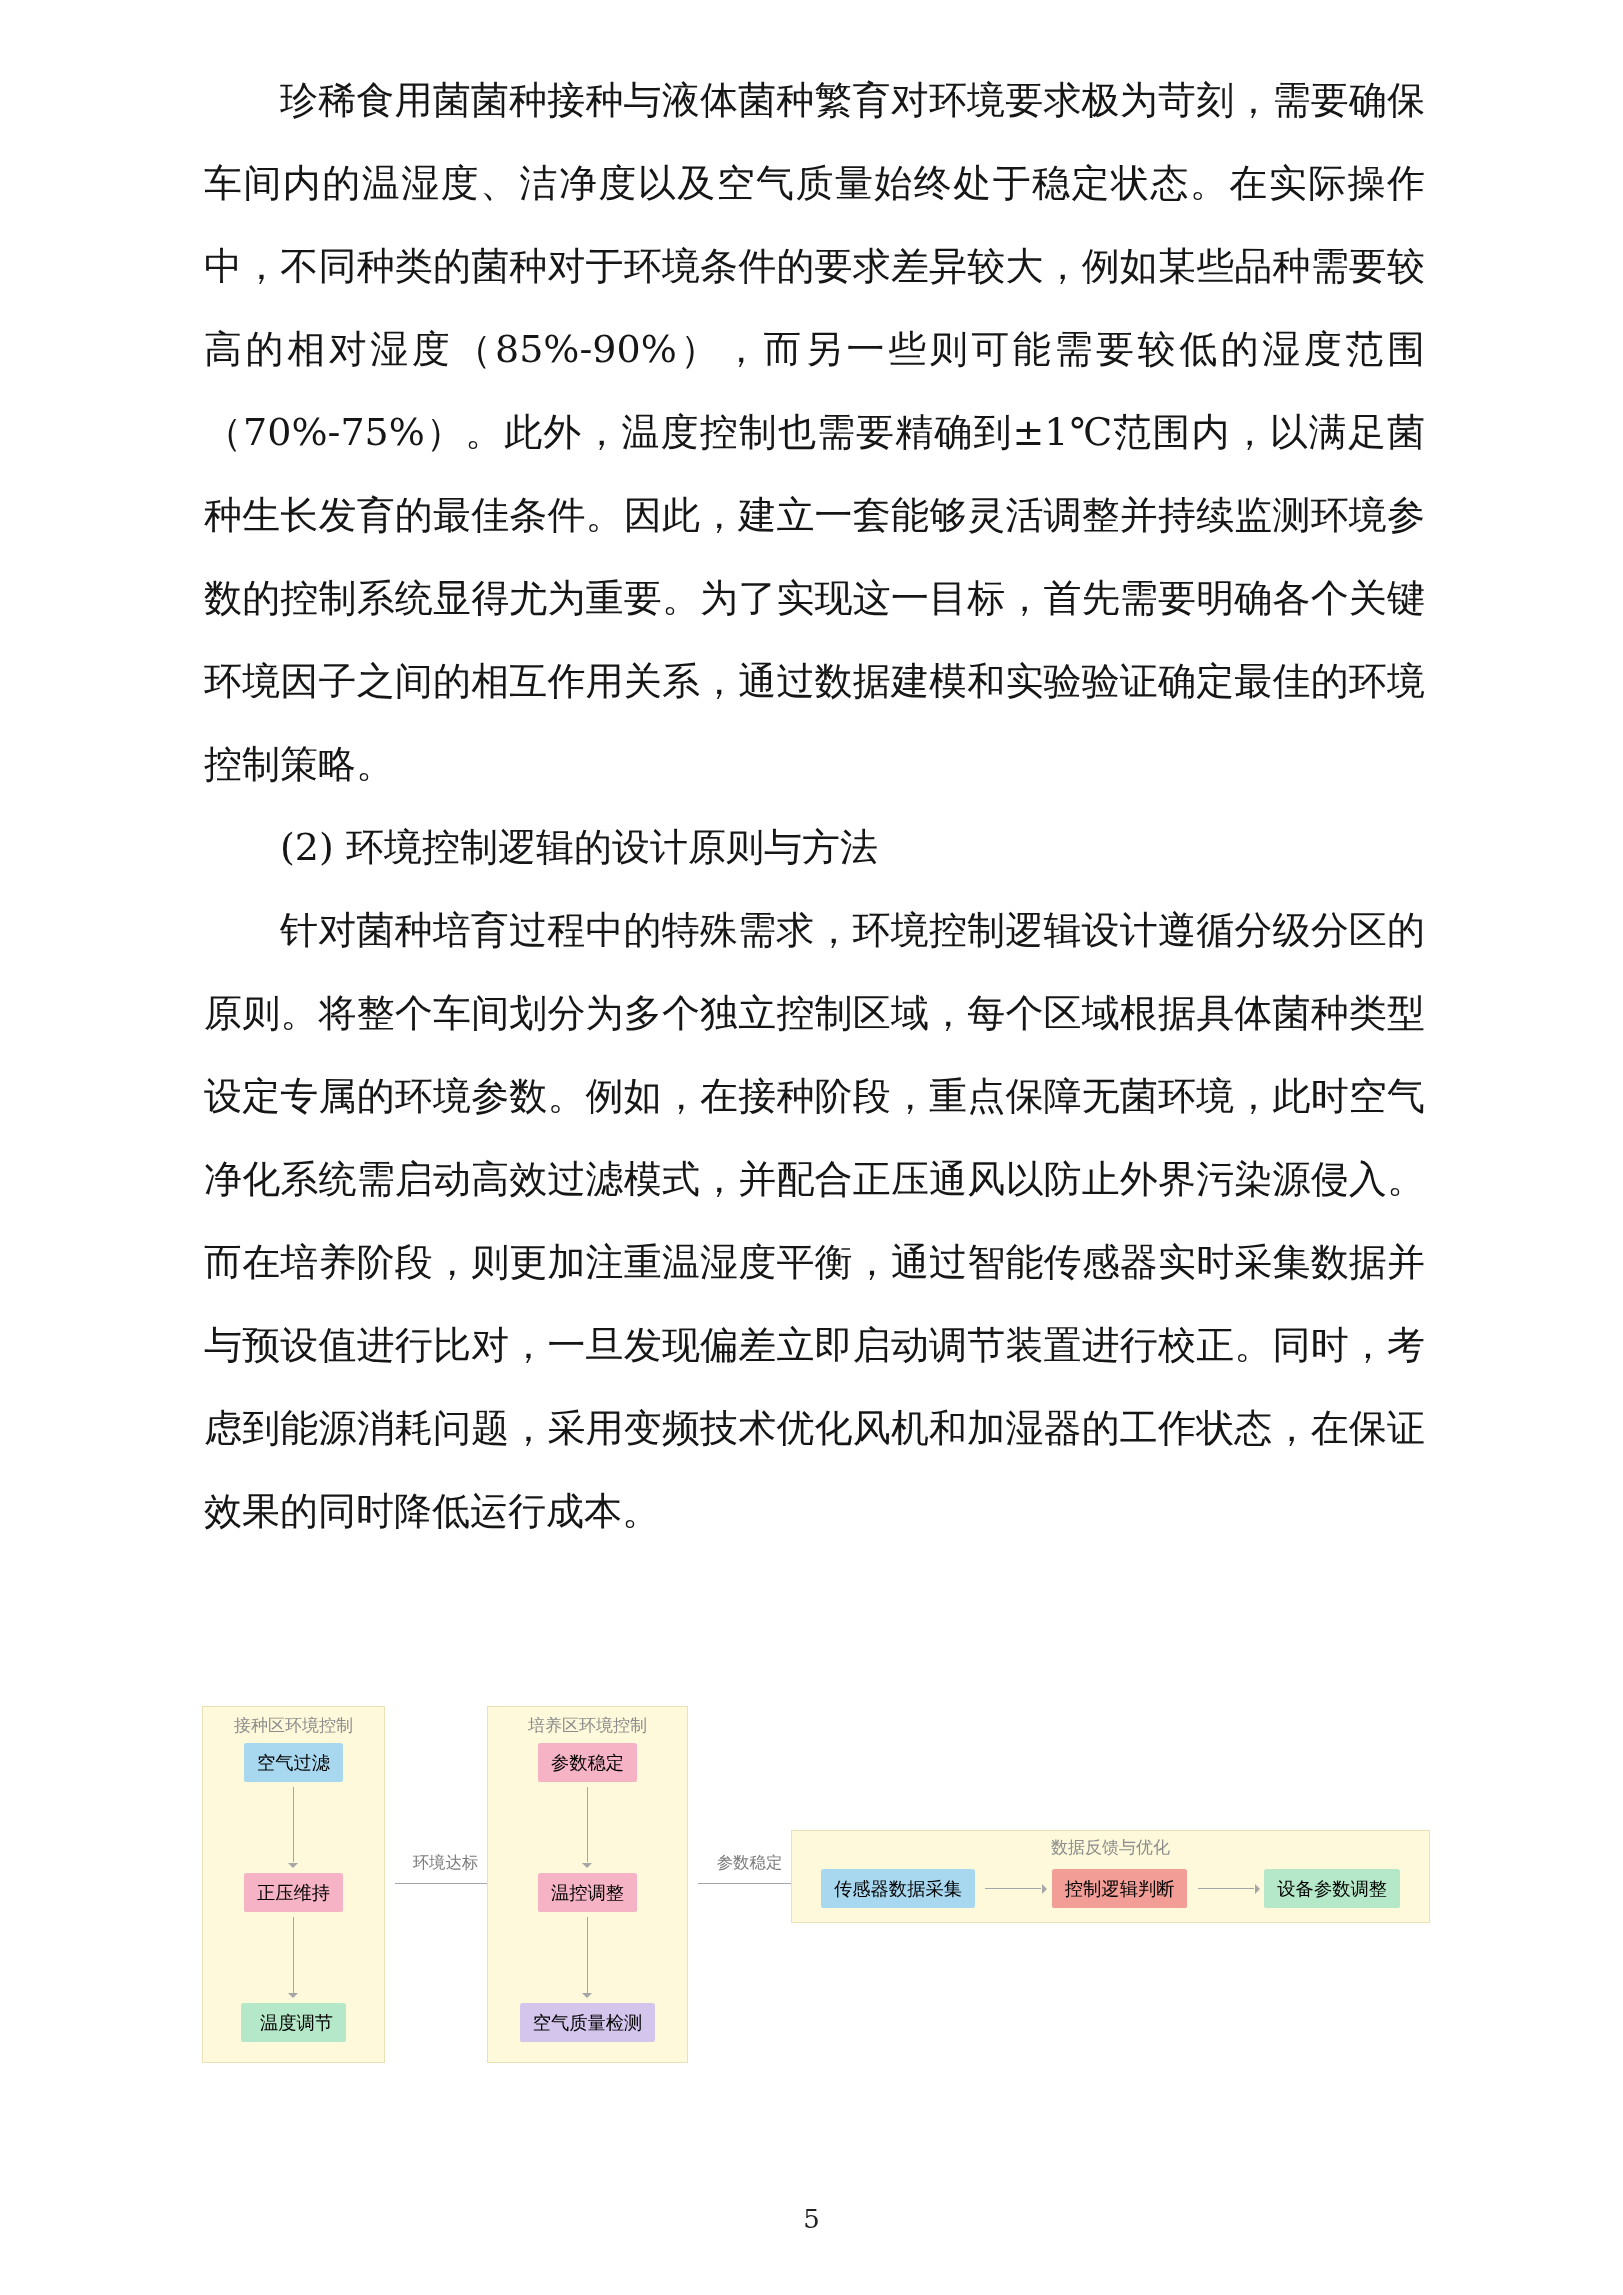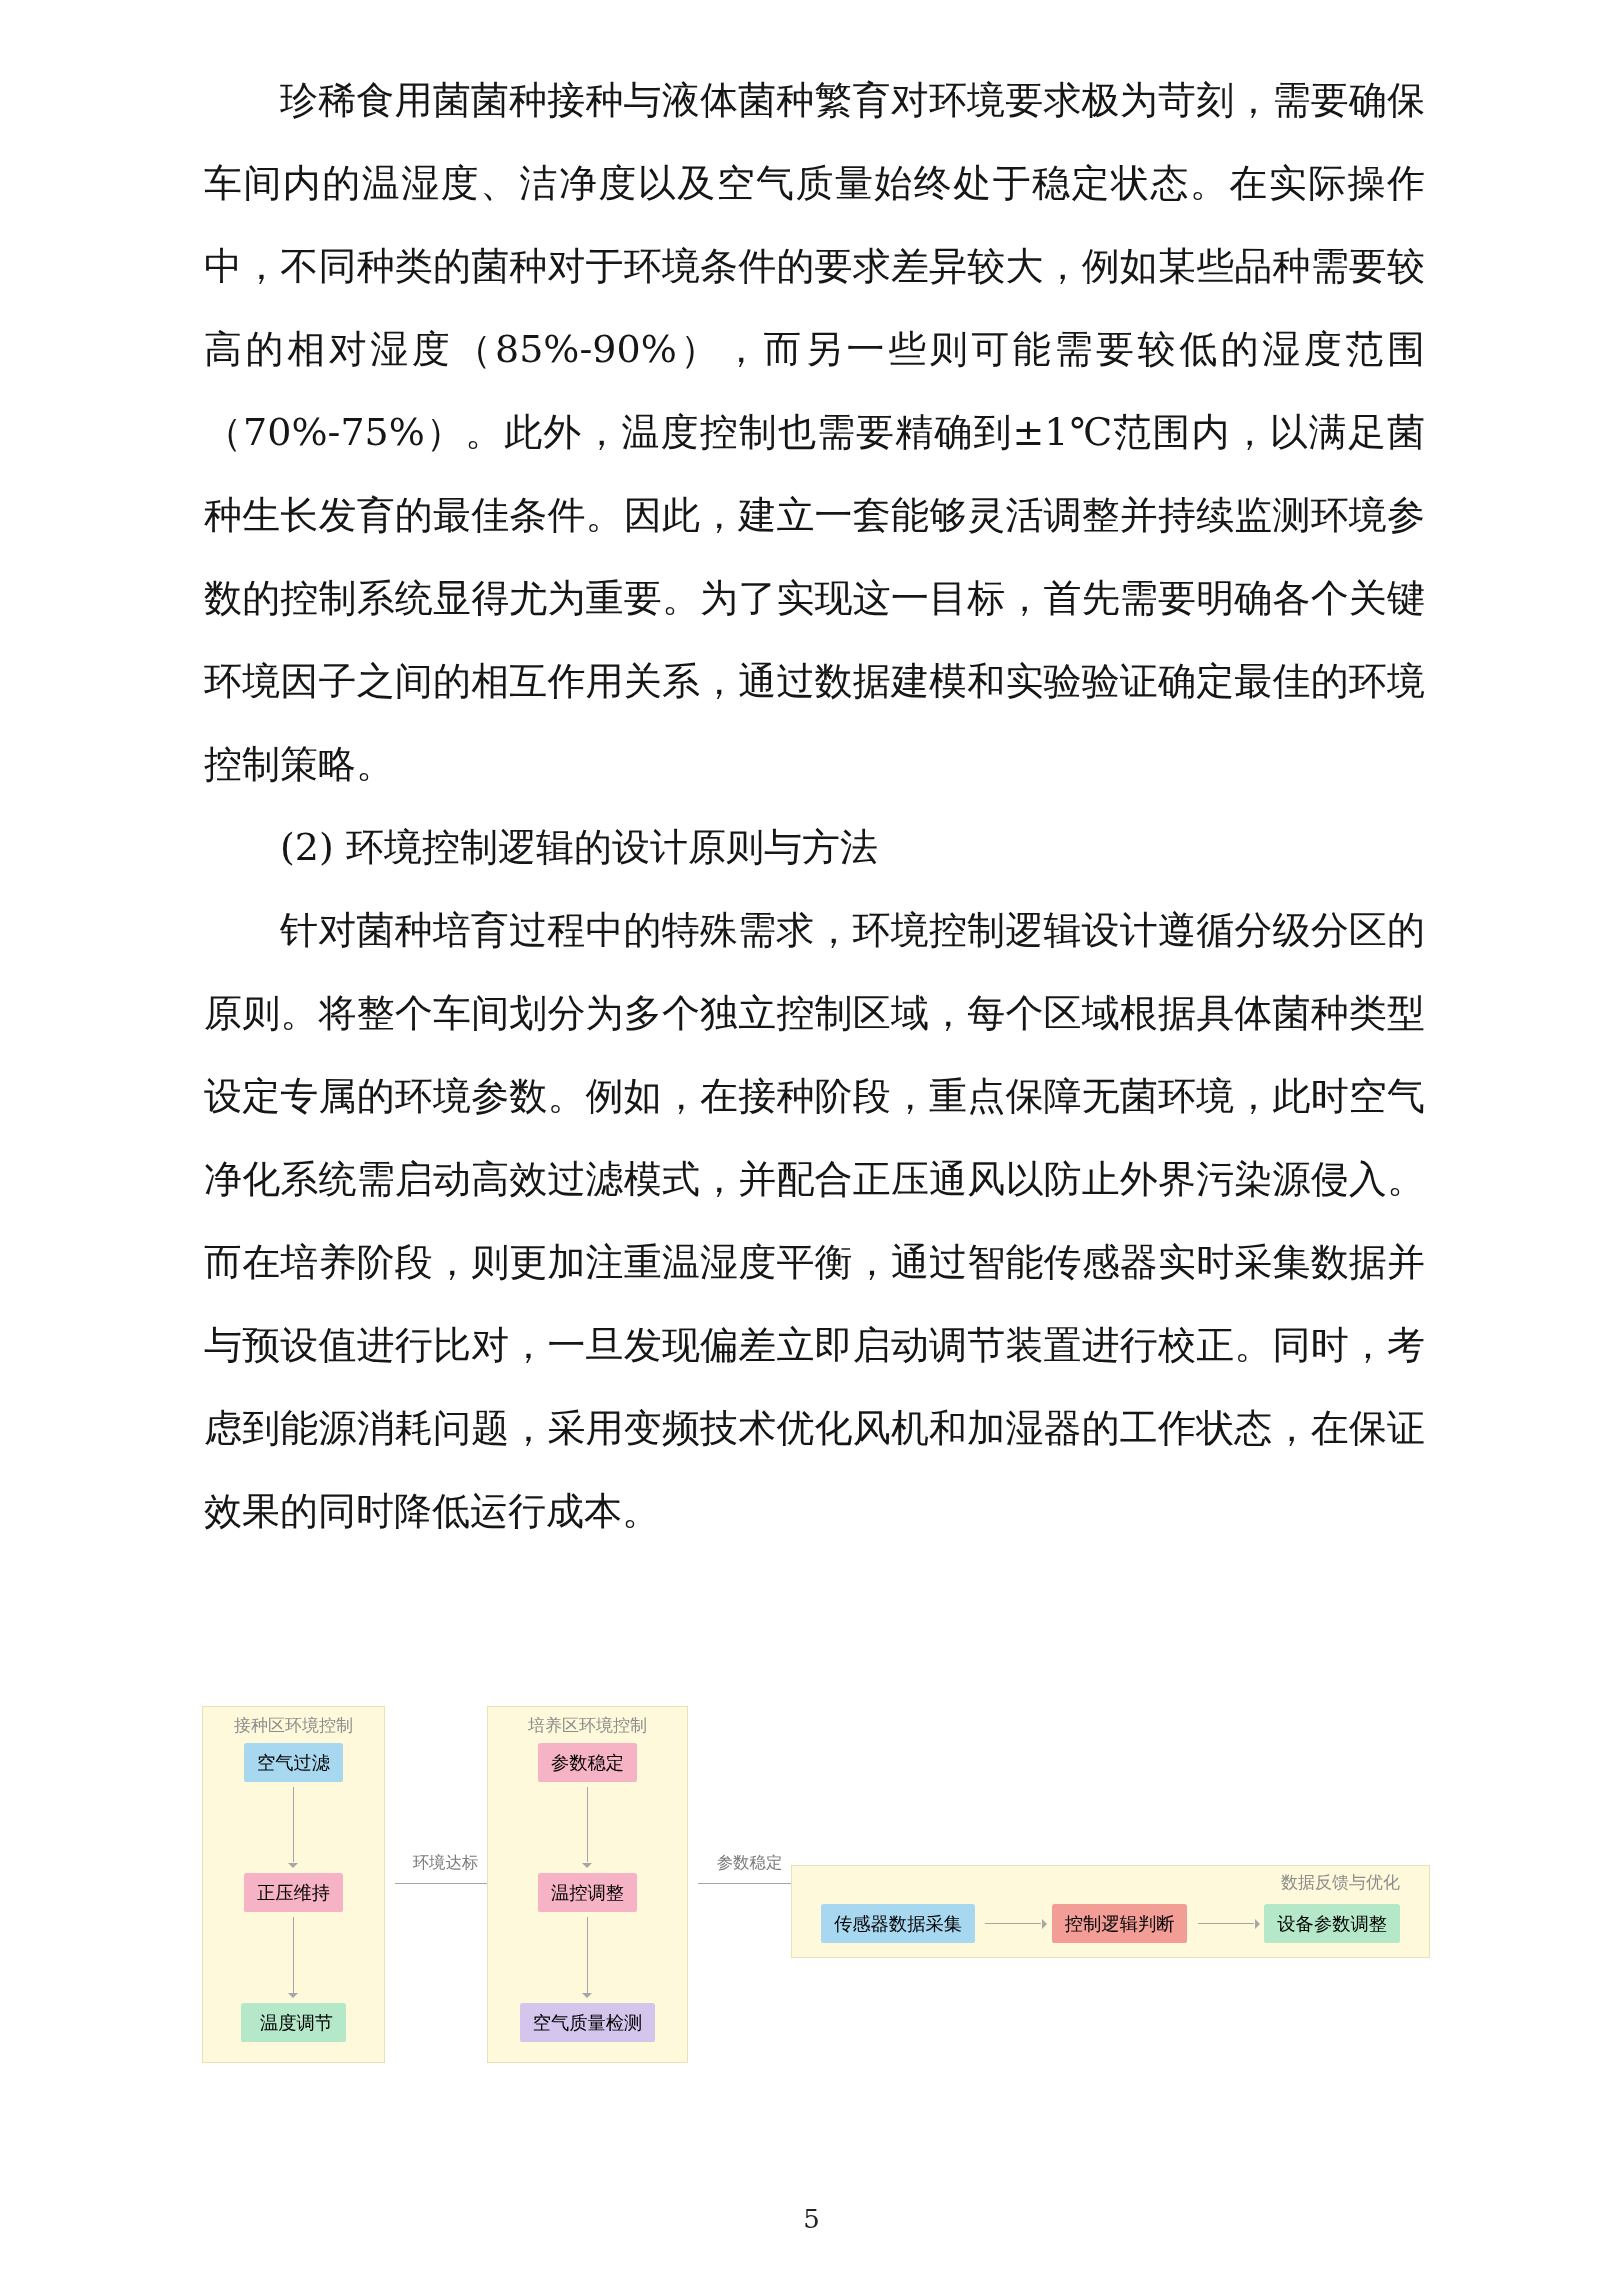--- a/index.html
+++ b/index.html
@@ -57,28 +57,27 @@
   }
   .g1 { left: 202px;  top: 4.6px;   width: 183px; height: 357px; }
   .g2 { left: 487px;  top: 4.6px;   width: 201px; height: 357px; }
   .hgroup {
     position: absolute;
     box-sizing: border-box;
     border: 0.7px solid #eae2b6;
     display: flex;
     flex-direction: column;
     padding: 5.2px 29px 9.2px;
-    margin-top: 35px;
   }
   .g3 { left: 791px; top: 129px; width: 639px; height: 93px; }
   .gtitle {
     font-size: 17px;
     color: #8c8c8c;
     margin-bottom: 5.2px;
-    text-align: right;
+    text-align: center;
     white-space: nowrap;
   }
   .node {
     height: 39px;
     line-height: 39px;
     padding: 0 13px;
     border-radius: 2.6px;
     font-size: 18.3px;
     color: #000000;
     white-space: nowrap;

